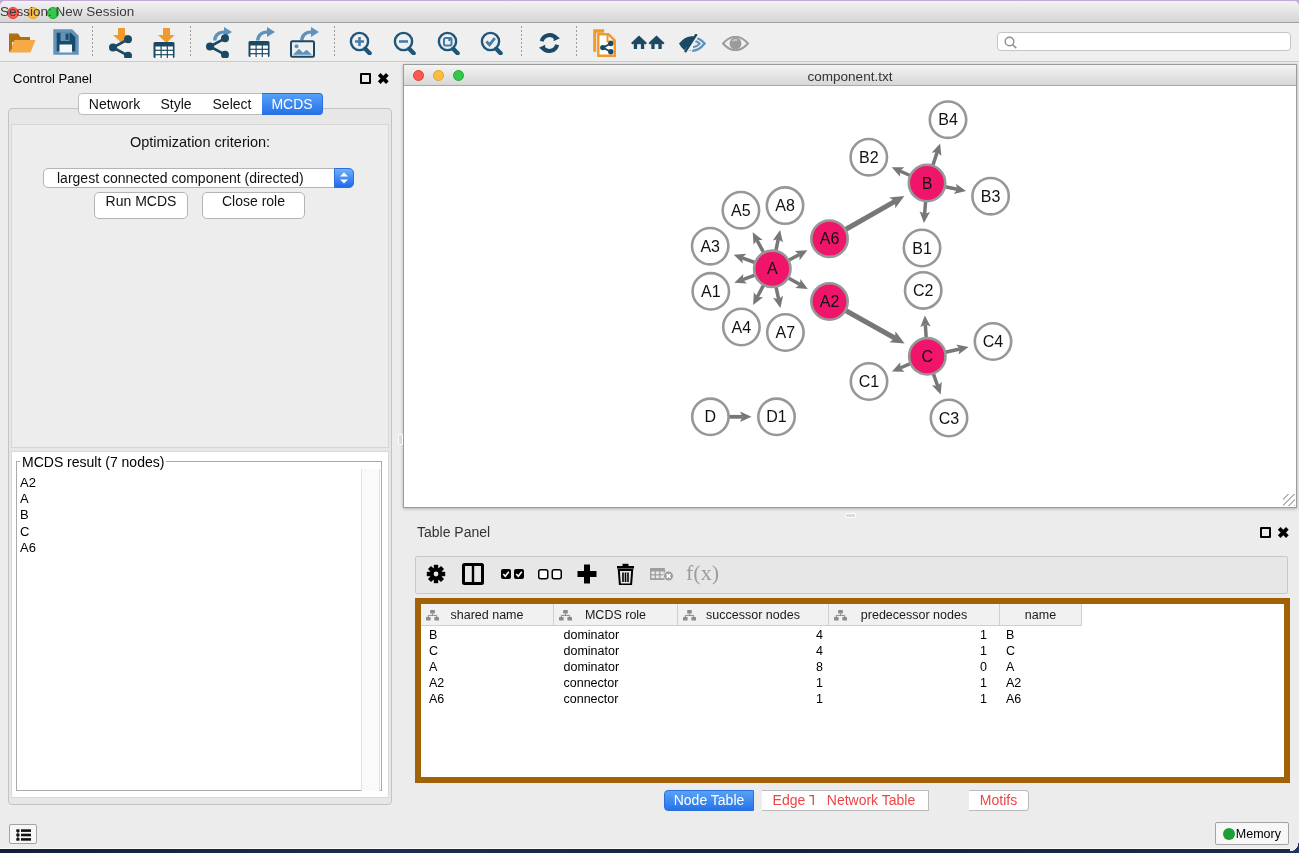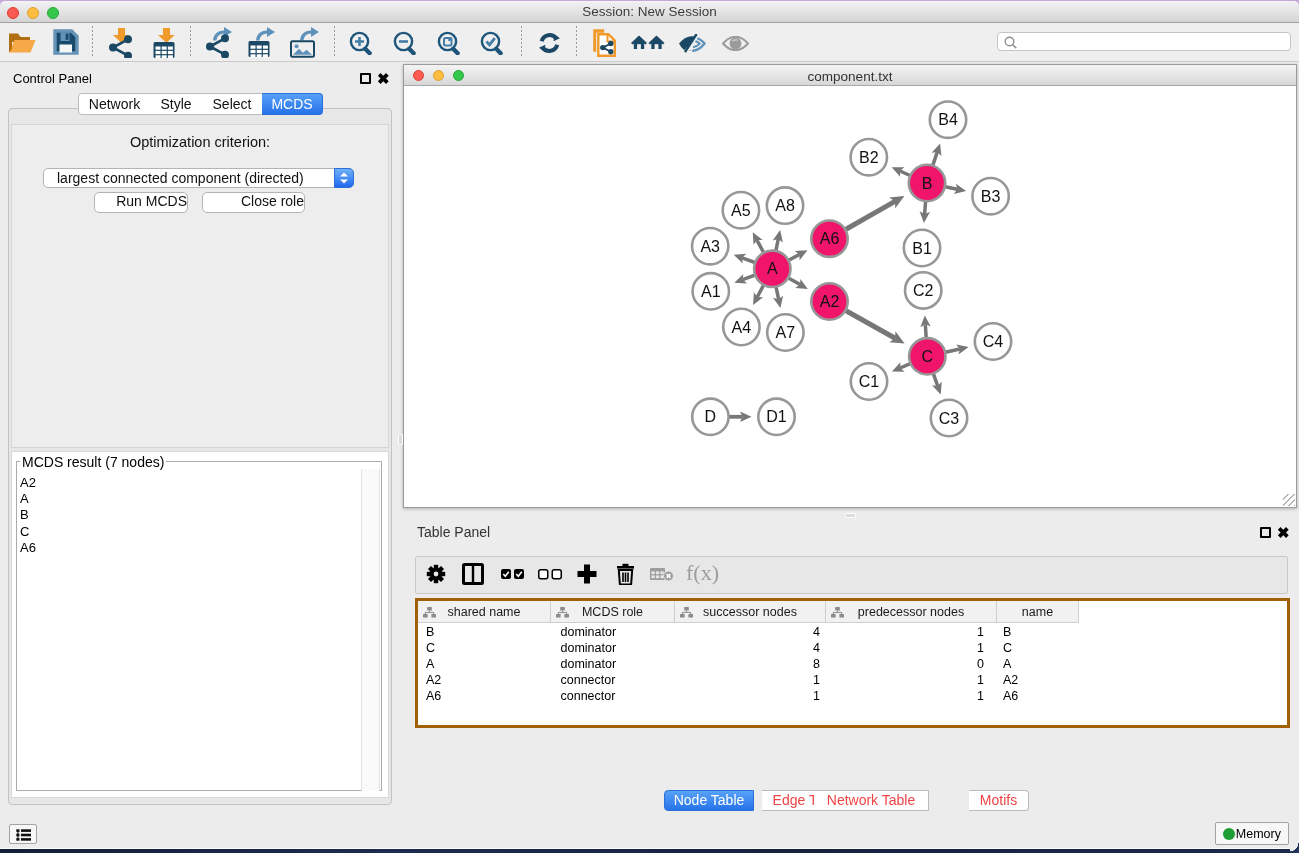--- a/index.html
+++ b/index.html
@@ -1,21 +1,21 @@
 <!DOCTYPE html>
 <html><head><meta charset="utf-8">
 <style>
 *{margin:0;padding:0;box-sizing:border-box}
 html,body{width:1299px;height:853px;overflow:hidden}
 body{font-family:"Liberation Sans",sans-serif;background:#ececec;position:relative}
 .abs{position:absolute}
 
 #purple{left:0;top:0;width:1299px;height:8px;background:#c5a9d9}
 #titlebar{left:0;top:1px;width:1299px;height:22px;background:linear-gradient(#f3f3f3,#d4d4d4);border-bottom:1px solid #a0a0a0;border-radius:5px 5px 0 0}
-#titlebar .title{position:absolute;left:0;right:0;top:3px;text-align:center;font-size:13.5px;color:#3c3c3c}
+#titlebar .title{position:absolute;left:0;right:0;top:3px;font-size:13.5px;color:#3c3c3c}
 .tl{position:absolute;top:6px;width:12px;height:12px;border-radius:50%}
 #tl-r{left:7px;background:#fb5a52;border:1px solid #e13c35}
 #tl-y{left:27px;background:#fdbd3e;border:1px solid #e0a131}
 #tl-g{left:47px;background:#34c74b;border:1px solid #25a83a}
 
 #toolbar{left:0;top:23px;width:1299px;height:39px;background:#efefef;border-bottom:1px solid #cbcbcb}
 .tsep{position:absolute;top:3px;height:32px;width:1px;background-image:repeating-linear-gradient(#9a9a9a 0 1.6px,transparent 1.6px 4px)}
 .ticon{position:absolute}
 #search{position:absolute;left:997px;top:9px;width:294px;height:19px;background:#fff;border:1px solid #c4c4c4;border-radius:4px}
 
@@ -26,21 +26,21 @@
 .tab{position:absolute;top:93px;height:22px;background:#fff;border:1px solid #bcbcbc;font-size:14px;color:#111;text-align:center;line-height:20px}
 #tab-net{left:78px;width:73px;border-radius:4px 0 0 4px}
 #tab-sty{left:150px;width:53px;border-left:none}
 #tab-sel{left:202px;width:61px;border-left:none}
 #tab-mcds{left:262px;width:61px;border-left:none;border-radius:0 4px 4px 0;background:linear-gradient(#56a0f7,#2673ea);border-color:#2a70d8;color:#fff}
 #cp-inner{left:11px;top:124px;width:378px;height:324px;background:#ededed;border:1px solid #d6d6d6}
 #opt-label{left:0px;top:134px;width:400px;text-align:center;font-size:14.5px;color:#111}
 #dropdown{left:43px;top:168px;width:311px;height:20px;background:#fff;border:1px solid #b4b4b4;border-radius:5px}
 #dropdown .dtext{position:absolute;left:13px;top:0.5px;font-size:14px;color:#111}
 #stepper{position:absolute;right:-1px;top:-1px;width:20px;height:20px;border-radius:0 5px 5px 0;background:linear-gradient(#6fb1f9,#2068ee);border:1px solid #2a70d8}
-.btn{position:absolute;top:191.5px;height:21px;background:#fff;border:1px solid #b4b4b4;border-radius:5px;font-size:14px;color:#111;text-align:right;line-height:17.5px}
+.btn{position:absolute;top:191.5px;height:27px;background:#fff;border:1px solid #b4b4b4;border-radius:5px;font-size:14px;color:#111;text-align:center;line-height:17.5px}
 #btn-run{left:94px;width:94px}
 #btn-close{left:202px;width:103px}
 #mcds-white{left:11px;top:451px;width:378px;height:347px;background:#fff;border:1px solid #d8d8d8}
 #fieldset{left:16px;top:461px;width:366px;height:330px;border:1px solid #ababab}
 #legend{left:20px;top:454px;background:#fff;padding:0 2px;font-size:14px;color:#000}
 #mcds-list{left:20px;top:475px;font-size:13px;color:#000;line-height:16.2px}
 #mcds-scroll{left:361px;top:469px;width:19px;height:322px;background:#fafafa;border-left:1px solid #e2e2e2;border-right:1px solid #e2e2e2}
 
 #netwin{left:403px;top:64px;width:894px;height:444px;background:#fff;border:1px solid #9b9b9b;box-shadow:0 1px 3px rgba(0,0,0,.25)}
 #netwin-tb{position:absolute;left:0;top:0;width:100%;height:21px;background:linear-gradient(#f4f4f4,#d7d7d7);border-bottom:1px solid #a8a8a8}
@@ -49,21 +49,21 @@
 #nw-r{left:9px;background:#fb5a52;border:1px solid #e13c35}
 #nw-y{left:29px;background:#fdbd3e;border:1px solid #e0a131}
 #nw-g{left:49px;background:#34c74b;border:1px solid #25a83a}
 #canvas{position:absolute;left:0;top:21px;width:892px;height:421px;background:#fff;overflow:hidden}
 #grip{position:absolute;right:1px;bottom:1px;width:12px;height:12px;background:repeating-linear-gradient(135deg,transparent 0 3px,#b5b5b5 3px 4.4px)}
 
 #tp-title{left:417px;top:524px;font-size:14px;color:#333}
 #tp-float{left:1260px;top:527px;width:11px;height:11px;border:2px solid #000;border-radius:1px}
 #tp-close{left:1277px;top:524px;font-size:15px;font-weight:bold;color:#000}
 #tp-toolbar{left:415px;top:556px;width:873px;height:38px;background:#e7e7e7;border:1px solid #c9c9c9;border-radius:2px}
-#tp-table{left:415px;top:598px;width:875px;height:130px;background:#fff;border:3px solid #a16207}
+#tp-table{left:415px;top:598px;width:875px;height:185px;background:#fff;border:6px solid #a16207}
 .th{position:absolute;top:0;height:22px;background:#f1f1f1;border-right:1px solid #cfcfcf;border-bottom:1px solid #cfcfcf;font-size:12.5px;color:#1a1a1a;text-align:center;line-height:22px}
 .trow{position:absolute;font-size:12.5px;color:#000;height:16px;line-height:16px}
 .num{text-align:right}
 
 .btab{position:absolute;top:790px;height:21px;background:#fff;border:1px solid #bbb;font-size:14px;color:#ef4444;text-align:center;line-height:19px}
 #bt-node{left:664px;width:90px;border-radius:4px 0 0 4px;background:linear-gradient(#58a2f7,#2673ea);border-color:#2a70d8;color:#fff}
 #bt-edge{left:762px;width:92px;border-left:none}
 #bt-nett{left:814px;width:115px;border-left:none}
 #bt-mot{left:969px;width:60px;border-left:none;border-radius:0 4px 4px 0}
 

